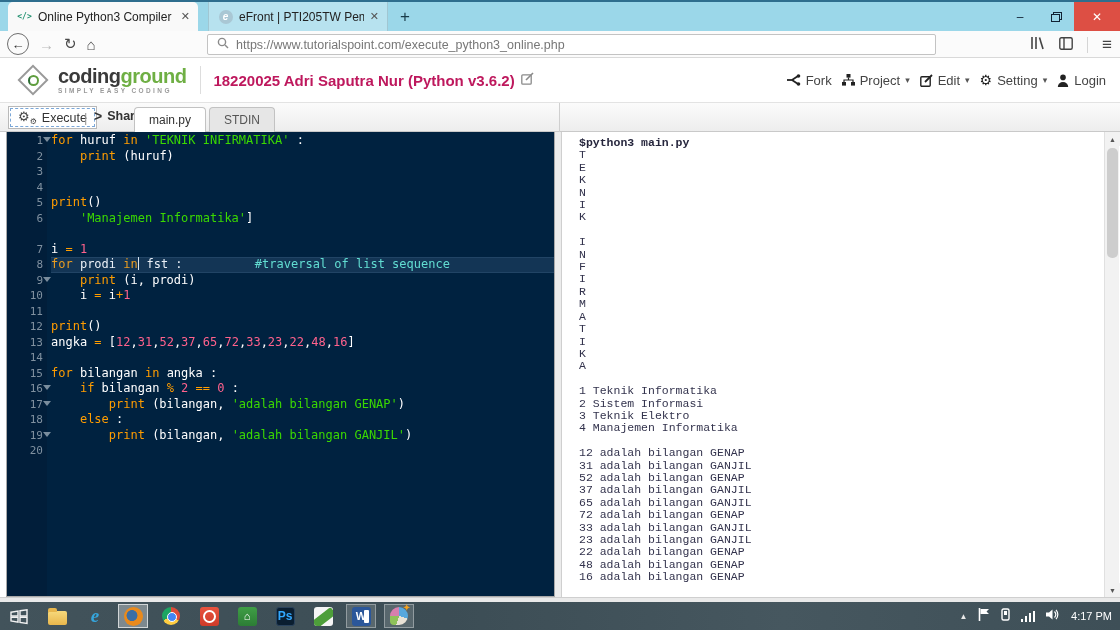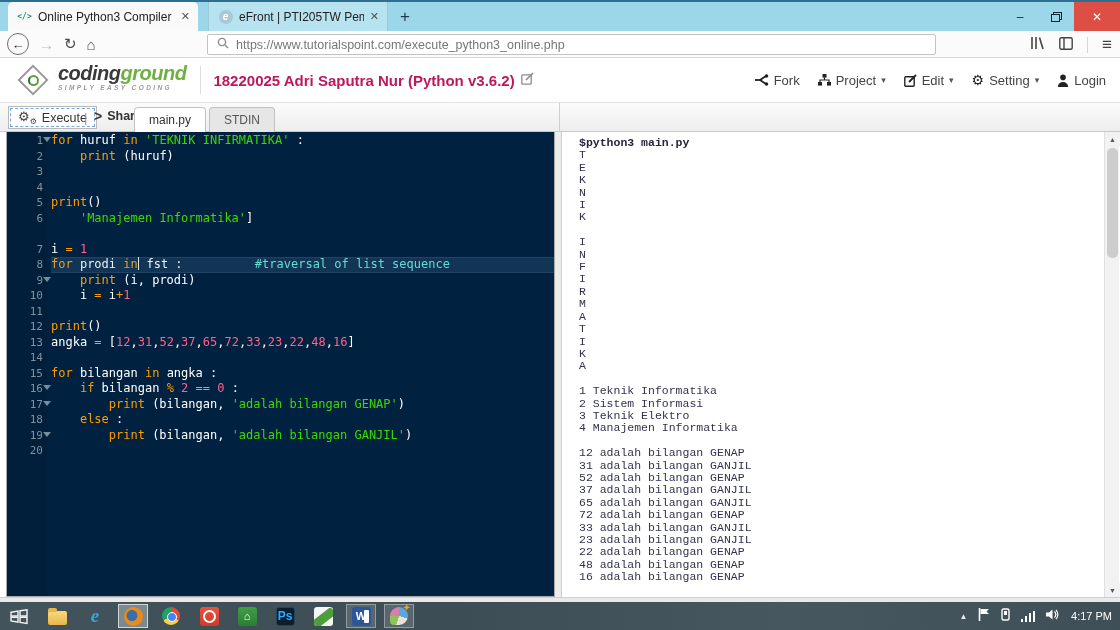--- a/index.html
+++ b/index.html
@@ -36,34 +36,34 @@
   .fwd { color:#b9b9b9; }
   .urlbar { position:absolute; left:207px; top:3px; width:729px; height:21px; background:#fff;
     border:1px solid #c3c3c3; border-radius:2px; display:flex; align-items:center; font-size:12.5px; color:#777; }
   .urlbar .mag { margin:0 7px 0 9px; }
   .nav-right { position:absolute; right:8px; top:0; height:27px; display:flex; align-items:center; gap:14px; }
   .vdiv { width:1px; height:16px; background:#d5d5d5; }
 
   
   .appheader { position:absolute; left:0; top:58px; width:1120px; height:45px; background:#fff;
     border-bottom:1px solid #e3e3e3; display:flex; align-items:center; }
-  .logo { display:flex; align-items:flex-start; margin-left:16px;font-style:italic; }
+  .logo { display:flex; align-items:center; margin-left:16px; }
   .logo-mark { width:34px; height:34px; position:relative; margin-right:8px; }
   .diamond { position:absolute; left:6px; top:6px; width:22px; height:22px; border:2px solid #9a9a9a;
     transform:rotate(45deg); background:#fff; }
   .swirl { position:absolute; left:12px; top:12px; width:11px; height:11px; border:2.5px solid #5f9e3e;
     border-radius:50%; border-left-color:#2e6e35; }
   .logo-text-wrap { display:flex; flex-direction:column; line-height:1; }
   .logo-text { font-size:20px; font-weight:bold; letter-spacing:-0.5px; }
   .logo-text .p1 { color:#3a3a3a; } .logo-text .p2 { color:#6faf44; }
   .tagline { font-size:6.5px; color:#9a9a9a; letter-spacing:2.4px; font-weight:bold; margin-top:2px; }
   .hsep { width:1px; height:28px; background:#ddd; margin:0 12px 0 14px; }
   .proj-title { font-size:15px; font-weight:bold; color:#be185d; }
   .edit-mini { margin-left:6px; color:#8a8a8a; }
-  .headmenu { position:absolute; right:14px; display:flex; align-items:center; gap:18px; font-size:13px; color:#444;justify-content:flex-end; }
+  .headmenu { position:absolute; right:14px; display:flex; align-items:center; gap:10px; font-size:13px; color:#444;justify-content:flex-end; }
   .menu-item { display:flex; align-items:center; gap:5px; }
   .caret { font-size:9px; color:#555; }
 
   
   .toolrow { position:absolute; left:0; top:103px; width:1120px; height:29px;
     background:linear-gradient(#fbfbfb,#ededed); border-bottom:1px solid #c9c9c9; }
   .tool-left { position:absolute; left:0; top:0; width:560px; height:29px; border-right:1px solid #cfcfcf; }
   .exec-btn { position:absolute; left:8px; top:3px; height:23px; padding:0 9px; background:#fff;
     border:1px solid #b9b9b9; outline:1px dashed #7aa7d8; outline-offset:-3px; display:flex;
     align-items:center; gap:5px; font-size:12.5px; color:#333; }

